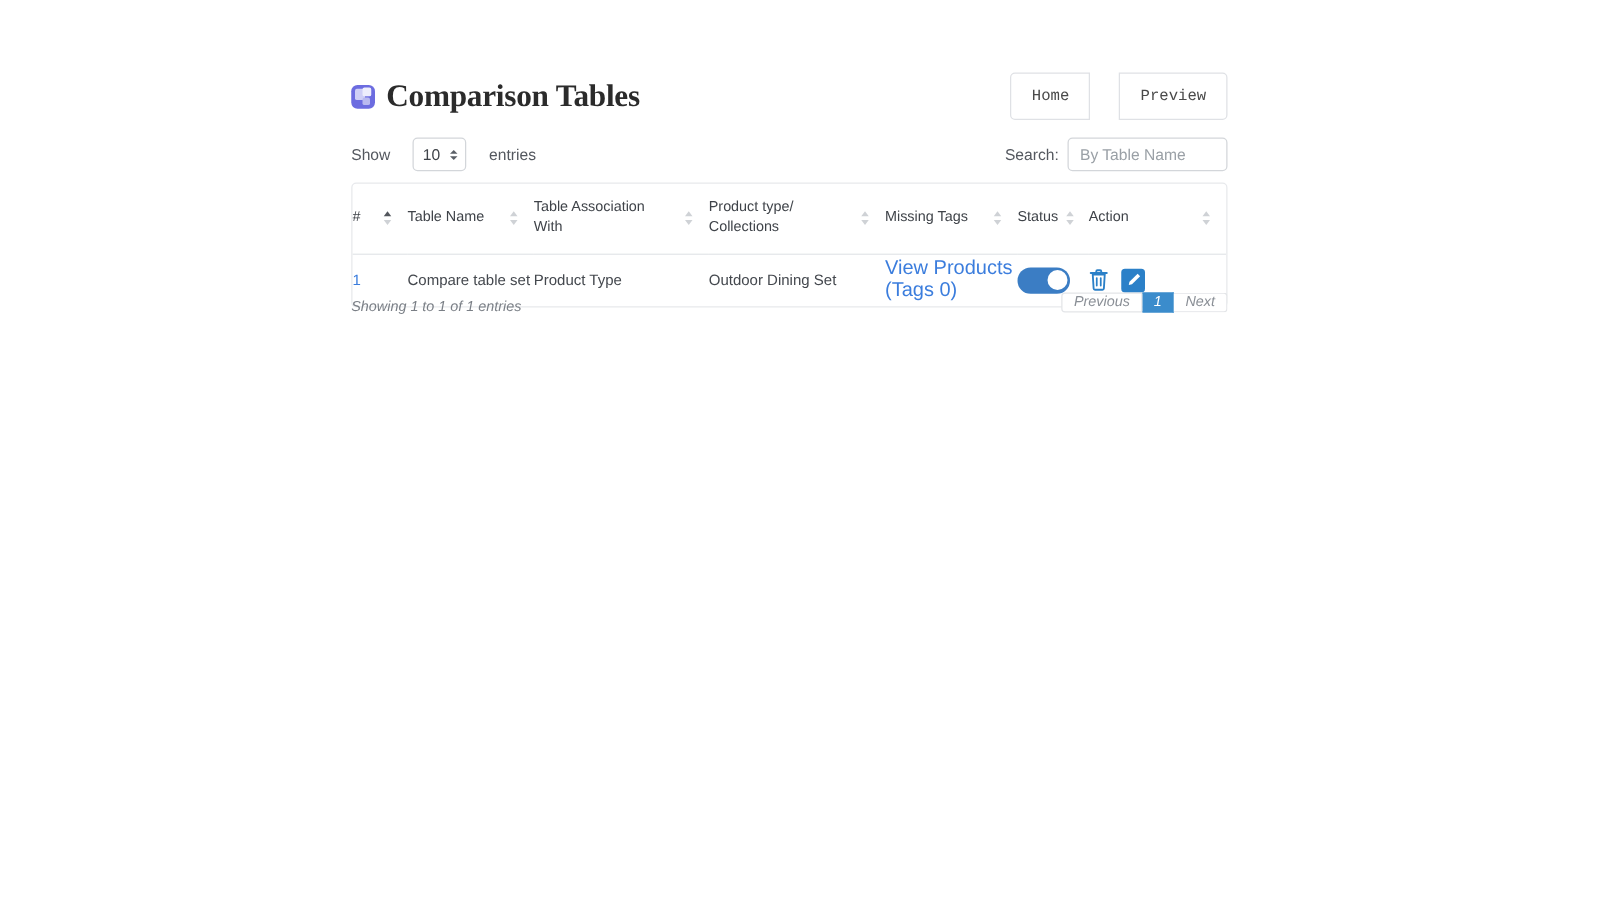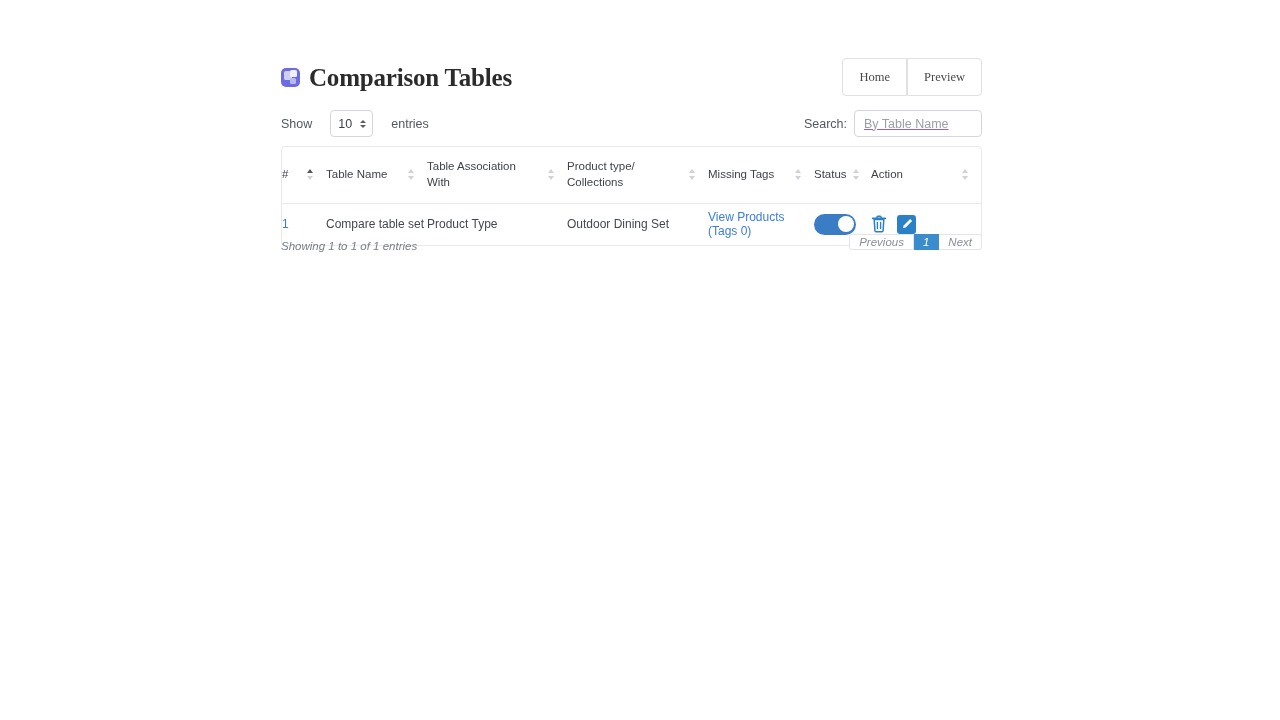--- a/index.html
+++ b/index.html
@@ -81,21 +81,22 @@
     line-height: 1;
     padding: 0 16px;
     display: flex;
     align-items: center;
     justify-content: center;
     border: 1px solid #dfe1e5;
     background: #ffffff;
     color: #4a4a4a;
     cursor: pointer;
     white-space: nowrap;
-    font-family: Liberation Serif, serif;
+    font-family: Liberation Mono, monospace;
+    margin-left: 23px;
   }
   .btn:first-child { border-radius: 4px 0 0 4px; }
   .btn:last-child  { border-radius: 0 4px 4px 0; }
   .btn.primary {
     background: #0f7355;
     border-color: #0f7355;
     color: #ffffff;
     padding: 0 18px;
   }
 
@@ -152,25 +153,24 @@
     gap: 7px;
     font-size: 12.5px;
     color: #54585f;
   }
   .search-input {
     width: 128px; height: 27px;
     border: 1px solid #d3d6da;
     border-radius: 4px;
     padding: 0 9px;
     font-size: 12.5px;
-    color: #8b5cf6;
+    color: #c2410c;
     font-family: "Liberation Sans", sans-serif;
     background: #ffffff;
     outline: none;
-    text-decoration: underline;
   }
   .search-input::placeholder { color: #9aa0a6; }
 
   
   .card {
     position: absolute;
     left: 0; top: 146px;
     width: 701px;
     border: 1px solid #e7e9ec;
     border-radius: 4px;
@@ -221,21 +221,21 @@
   .sort.dark:after  { border-top-color: #cfd2d6; }
 
   table.dt tbody tr { height: 42px; }
   table.dt tbody td {
     font-size: 12px;
     color: #44484e;
     vertical-align: middle;
     padding: 0;
   }
   .idx-link { color: #3b7ddd; text-decoration: none; cursor: pointer; }
-  .tags-link { color: #3b7ddd; text-decoration: none; font-size: 12px; cursor: pointer; }
+  .tags-link { color: #3b7ddd; text-decoration: none; font-size: 16px; cursor: pointer; }
 
   
   .c-hash   { width: 44px;  padding-left: 11px; }
   .c-name   { width: 101px; }
   .c-assoc  { width: 140px; }
   .c-ptype  { width: 141px; }
   .c-tags   { width: 106px; }
   .c-status { width: 57px;  }
   .c-action { width: 79px;  }
 

